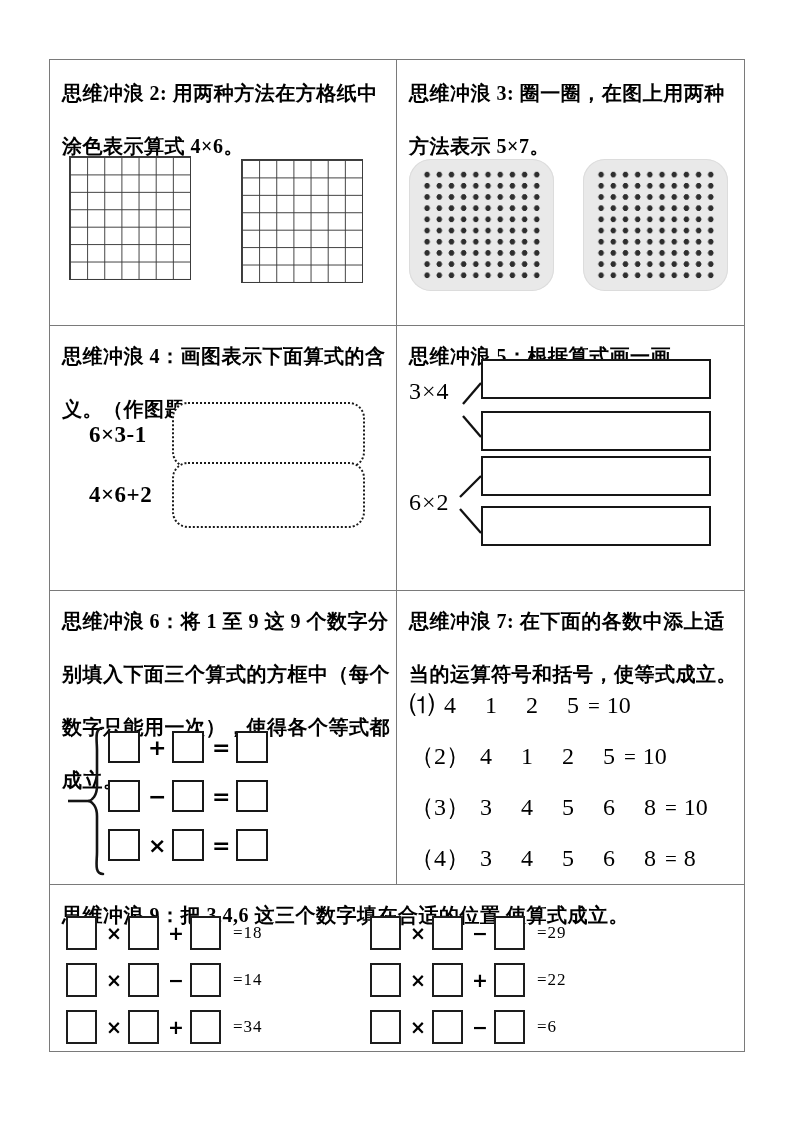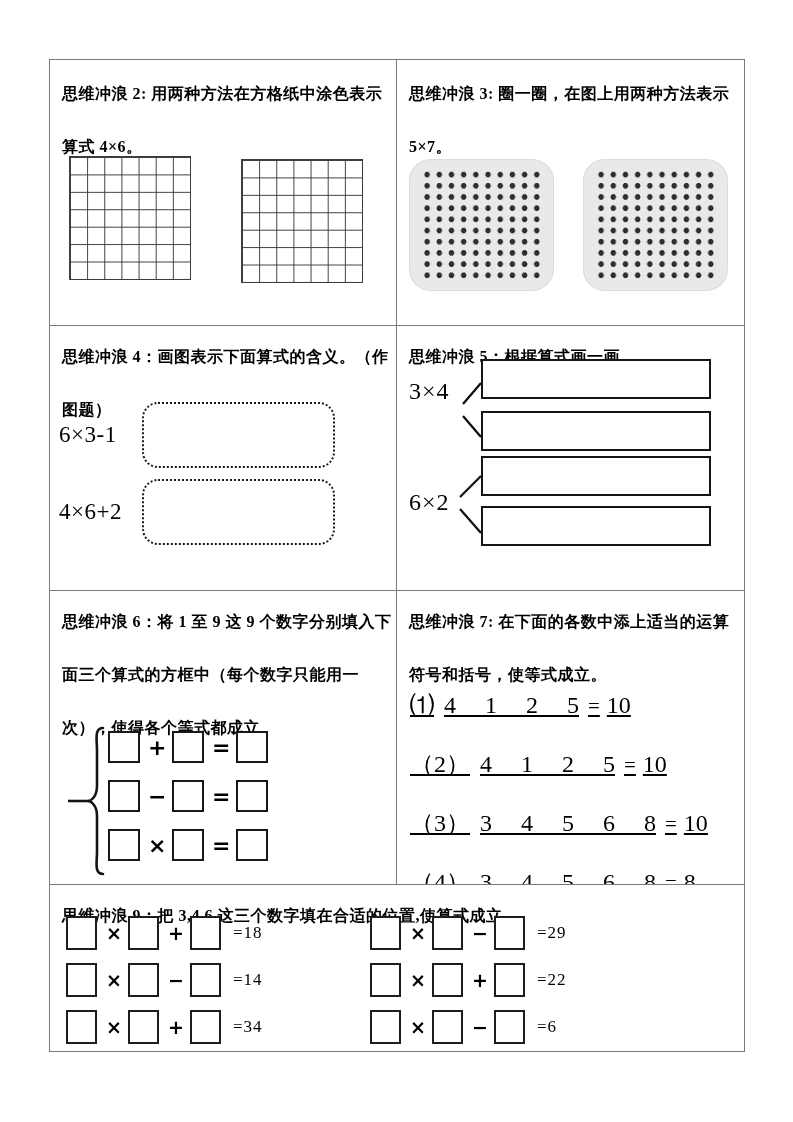--- a/index.html
+++ b/index.html
@@ -15,21 +15,21 @@
     position:absolute;left:49px;top:59px;width:696px;height:993px;
     display:grid;grid-template-columns:347px 1fr;grid-template-rows:266px 265px 294px 1fr;
     border:1.5px solid var(--border);background:#fff;
   }
   .cell{position:relative;overflow:hidden;}
   .b-r{border-right:1.5px solid var(--border);}
   .b-b{border-bottom:1.5px solid var(--border);}
   .span2{grid-column:1 / 3;}
 
   .title{
-    font-weight:700;font-size:16px;line-height:53px;
+    font-weight:700;font-size:20px;line-height:53px;
     padding:7px 3px 0 12px;letter-spacing:.5px;
   }
   .title-tight{padding-top:4px;}
 
   
   .grids{position:absolute;left:19px;top:96px;display:flex;gap:50px;}
   .sq-grid{
     box-sizing:content-box;width:120px;height:122px;
     border:1.4px solid #3c3c3c;
     background-image:
@@ -42,41 +42,41 @@
   .panels{position:absolute;left:12px;top:99px;display:flex;gap:29px;}
   .dot-panel{
     width:145px;height:132px;border-radius:22px;
     display:flex;align-items:center;justify-content:center;
     box-shadow:inset 0 0 0 1px #dcdcdc;
   }
   .dot-field{width:122px;height:112px;}
 
   
   .p4-row{position:absolute;left:9px;display:flex;align-items:center;}
-  .p4-expr{font-weight:400;font-size:23px;width:79px;letter-spacing:.5px;}
+  .p4-expr{font-weight:700;font-size:23px;width:79px;letter-spacing:.5px;margin-left:30px;}
   .dotted-box{
     width:193px;height:66px;margin-left:4px;
     border:2.4px dotted var(--line);border-radius:16px;background:#fff;
   }
 
   
   .p5-fig{position:absolute;inset:0;}
   .p5-box{position:absolute;left:84px;width:230px;height:40px;border:2px solid #161616;background:#fff;}
   .p5-label{position:absolute;left:12px;font-size:24px;letter-spacing:1px;}
   .p5-lines{position:absolute;inset:0;pointer-events:none;}
 
   
   .p6-eqs{position:absolute;left:58px;top:140px;display:flex;flex-direction:column;gap:17px;}
   .eq-row{display:flex;align-items:center;gap:8px;}
   .bx{width:32px;height:32px;border:2.4px solid #181818;background:#fff;flex:none;}
   .op{font-weight:700;font-size:22px;width:16px;text-align:center;font-family:"DejaVu Sans",sans-serif;}
   .p6-brace{position:absolute;left:16px;top:134px;}
 
   
-  .p7-items{position:absolute;left:13px;top:98px;display:flex;flex-direction:column;gap:27px;font-size:24px;text-decoration:underline;}
+  .p7-items{position:absolute;left:13px;top:98px;display:flex;flex-direction:column;gap:19px;font-size:24px;}
   .p7-item{height:32px;line-height:32px;white-space:nowrap;}
   .p7-label{margin-right:10px;}
   .p7-nums{word-spacing:23px;}
   .p7-eq{margin:0 7px 0 9px;font-size:21px;}
 
   
   .p8-col{position:absolute;top:31px;display:flex;flex-direction:column;gap:13px;}
   .p8-left{left:16px;}
   .p8-right{left:320px;}
   .p8-row{display:flex;align-items:center;gap:9px;}
@@ -108,21 +108,21 @@
       </div>
     </div>
   </section>
 
   <section class="cell b-r b-b">
     <div class="title title-tight">思维冲浪 4：画图表示下面算式的含义。（作图题）</div>
     <div class="p4-row" style="top:76px;">
       <span class="p4-expr">6×3-1</span>
       <div class="dotted-box"></div>
     </div>
-    <div class="p4-row" style="top:153px;justify-content:center;">
+    <div class="p4-row" style="top:136px;justify-content:center;">
       <span class="p4-expr">4×6+2</span>
       <div class="dotted-box"></div>
     </div>
   </section>
 
   <section class="cell b-b">
     <div class="title title-tight">思维冲浪 5：根据算式画一画</div>
     <div class="p5-fig">
       <svg class="p5-lines" width="349" height="265" viewBox="0 0 349 265">
         <line x1="66" y1="78" x2="84" y2="57" stroke="#111" stroke-width="2.3"></line>

